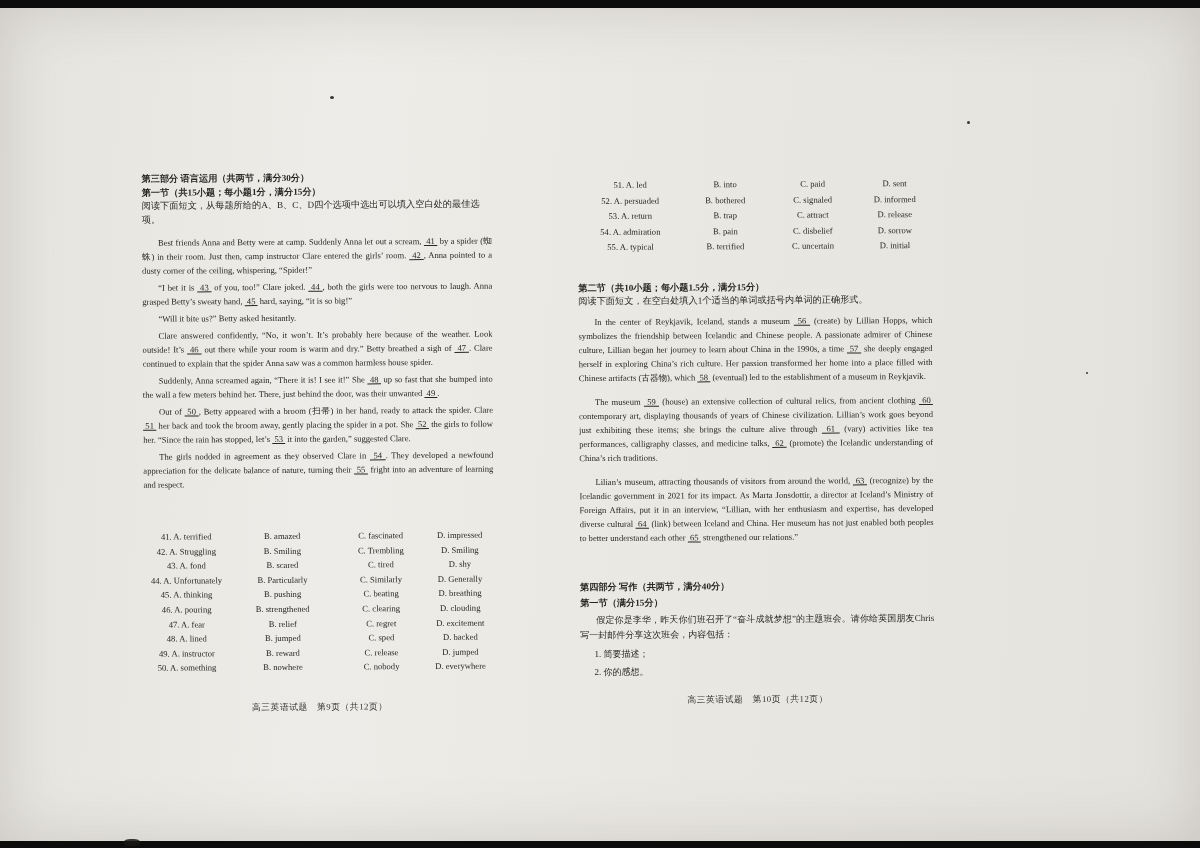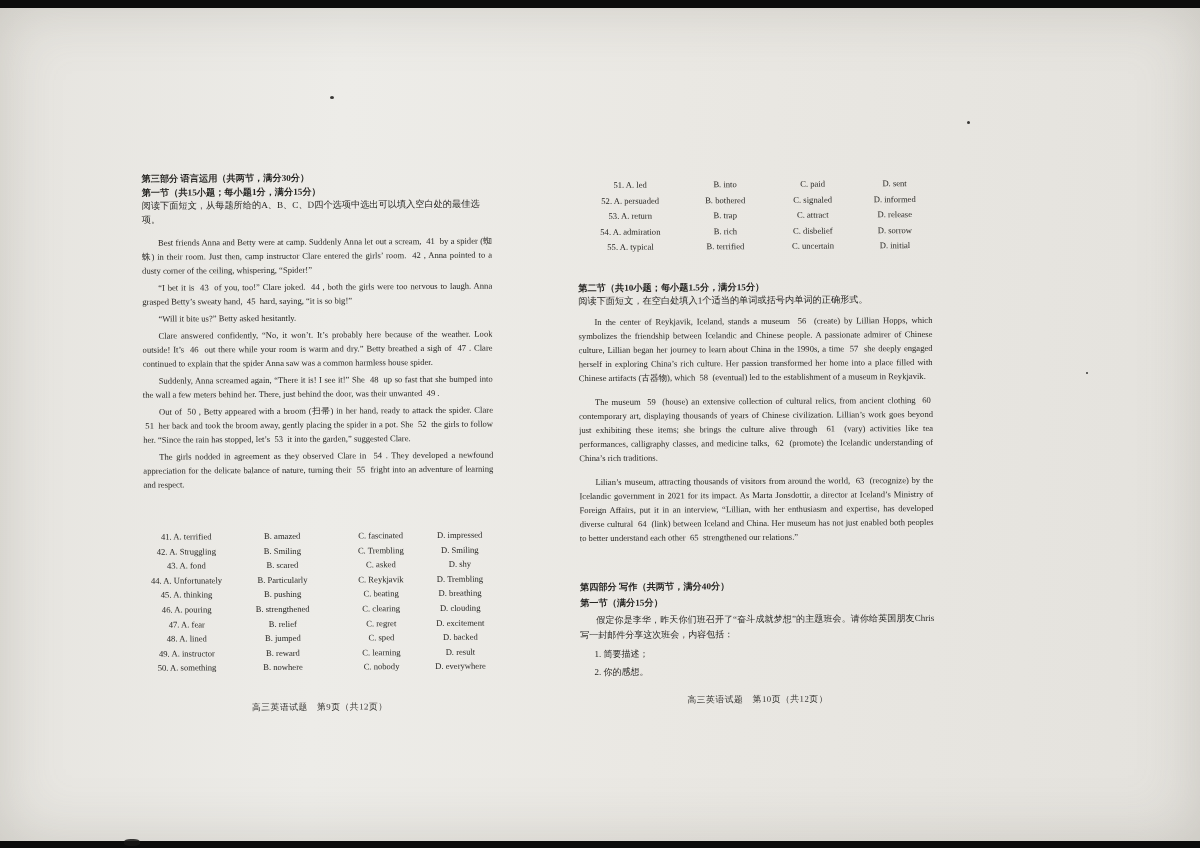--- a/index.html
+++ b/index.html
@@ -27,21 +27,21 @@
   .page-left  { left: 143px; top: 162px; width: 350px; height: 545px; }
   .page-right { left: 579px; top: 170px; width: 354px; height: 545px; }
 
   .hdr { font-size: 9.2px; line-height: 13.5px; }
   .bold { font-weight: bold; }
 
   .passage { margin-top: 9px; height: 288px; overflow: hidden;
              font-size: 8.6px; line-height: 14px; text-align: justify; }
   .passage p { margin: 0 0 3px 0; text-indent: 16px; }
 
-  .blank { text-underline-offset: 1px; white-space: nowrap; }
+  .blank { text-decoration: underline; text-underline-offset: 1px; white-space: nowrap; }
 
   .options { margin-top: 6px; font-size: 8.6px; }
   .opt-row { display: grid; line-height: 14.6px; }
   .options-left .opt-row  { grid-template-columns: 85px 107px 90px 1fr; }
   .options-right .opt-row { grid-template-columns: 105px 85px 90px 1fr; line-height: 15.5px; }
   .opt-row span { white-space: nowrap; overflow: hidden; text-align: center; }
 
   .footer { position: absolute; left: 0; width: 100%; text-align: center;
             font-size: 8.8px; color: #33322f; letter-spacing: 0.5px; }
   .page-left  .footer { top: 530px; }
@@ -97,28 +97,28 @@
             </div>
             <div class="opt-row">
               <span>42. A. Struggling</span>
               <span>B. Smiling</span>
               <span>C. Trembling</span>
               <span>D. Smiling</span>
             </div>
             <div class="opt-row">
               <span>43. A. fond</span>
               <span>B. scared</span>
-              <span>C. asked</span>
+              <span>C. tired</span>
               <span>D. shy</span>
             </div>
             <div class="opt-row">
               <span>44. A. Unfortunately</span>
               <span>B. Particularly</span>
-              <span>C. Reykjavik</span>
-              <span>D. Trembling</span>
+              <span>C. Similarly</span>
+              <span>D. Generally</span>
             </div>
             <div class="opt-row">
               <span>45. A. thinking</span>
               <span>B. pushing</span>
               <span>C. beating</span>
               <span>D. breathing</span>
             </div>
             <div class="opt-row">
               <span>46. A. pouring</span>
               <span>B. strengthened</span>
@@ -133,22 +133,22 @@
             </div>
             <div class="opt-row">
               <span>48. A. lined</span>
               <span>B. jumped</span>
               <span>C. sped</span>
               <span>D. backed</span>
             </div>
             <div class="opt-row">
               <span>49. A. instructor</span>
               <span>B. reward</span>
-              <span>C. learning</span>
-              <span>D. result</span>
+              <span>C. release</span>
+              <span>D. jumped</span>
             </div>
             <div class="opt-row">
               <span>50. A. something</span>
               <span>B. nowhere</span>
               <span>C. nobody</span>
               <span>D. everywhere</span>
             </div>
         </div>
 
         <div class="footer">高三英语试题　第9页（共12页）</div>
@@ -169,21 +169,21 @@
               <span>D. informed</span>
             </div>
             <div class="opt-row">
               <span>53. A. return</span>
               <span>B. trap</span>
               <span>C. attract</span>
               <span>D. release</span>
             </div>
             <div class="opt-row">
               <span>54. A. admiration</span>
-              <span>B. rich</span>
+              <span>B. pain</span>
               <span>C. disbelief</span>
               <span>D. sorrow</span>
             </div>
             <div class="opt-row">
               <span>55. A. typical</span>
               <span>B. terrified</span>
               <span>C. uncertain</span>
               <span>D. initial</span>
             </div>
         </div>

